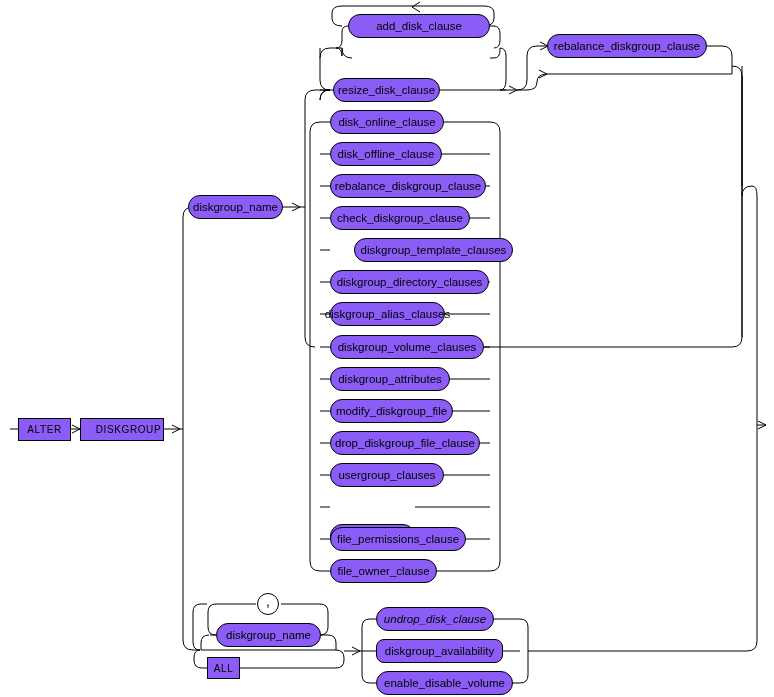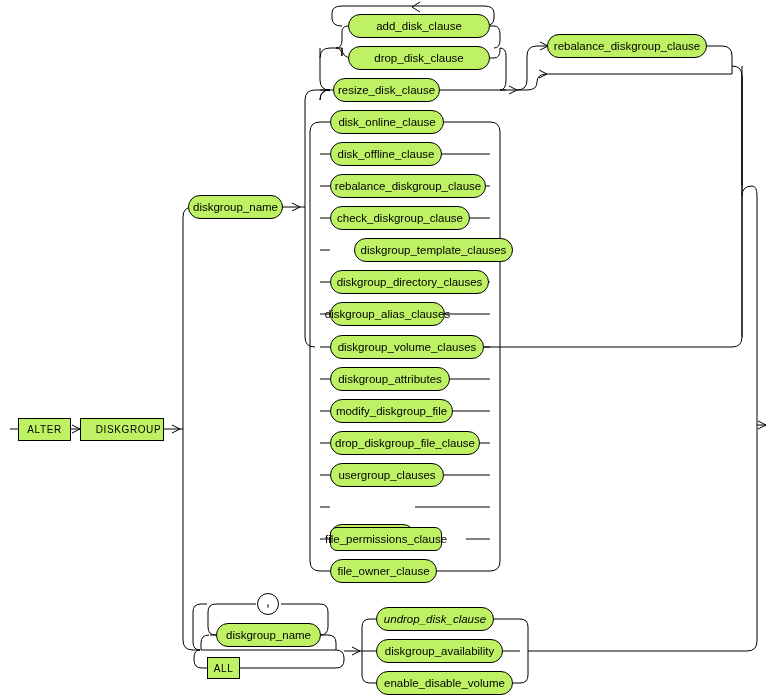--- a/index.html
+++ b/index.html
@@ -1,21 +1,21 @@
 <!DOCTYPE html>
 <html><head>
 <meta charset="utf-8">
 <style>
   html,body{margin:0;padding:0;background:#ffffff;}
   body{font-family:"Liberation Sans","DejaVu Sans",sans-serif;}
   #diagram{position:relative;width:774px;height:697px;background:#fff;overflow:hidden;}
   svg.rail{position:absolute;left:0;top:0;width:774px;height:697px;}
   svg.rail path,svg.rail line,svg.rail polyline{fill:none;stroke:#000;stroke-width:1;}
   .node{position:absolute;box-sizing:border-box;display:flex;align-items:center;
-        justify-content:center;background:#bef264;border:1.6px solid #000;
+        justify-content:center;background:#8b5cf6;border:1.6px solid #000;
         font-size:11.5px;color:#000;white-space:nowrap;letter-spacing:0px;}
   .node.rounded{border-radius:13px;}
   .node.kw{border-radius:0;border-width:1.6px;font-size:10px;letter-spacing:.6px;}
   .node.kw::after{content:"";position:absolute;left:-3px;top:-3px;right:-3px;bottom:-3px;
         border:1px solid #000;display:none;}
   .comma{position:absolute;width:22px;height:22px;border:1.4px solid #000;border-radius:50%;
          background:#fff;display:flex;align-items:center;justify-content:center;
          font-size:14px;line-height:1;padding-bottom:7px;box-sizing:border-box;}
 </style>
 </head>
@@ -174,21 +174,20 @@
   <div class="node kw" style="left:18px;top:418px;width:53px;height:23px;">ALTER</div>
 
   <div class="node kw" style="left:80px;top:418px;width:84px;height:23px;padding-left:13px;">DISKGROUP</div>
 
   <div class="node kw" style="left:207px;top:657px;width:33px;height:22px;">ALL</div>
 
   <div class="node rounded" style="left:188px;top:195px;width:95px;height:24px;">diskgroup_name</div>
 
   <div class="node rounded" style="left:348px;top:14px;width:142px;height:24px;">add_disk_clause</div>
 
-  <div class="node rounded" style="left:348px;top:46px;width:142px;height:24px;">drop_disk_clause</div>
 
   <div class="node rounded" style="left:333px;top:78px;width:107px;height:24px;">resize_disk_clause</div>
 
   <div class="node rounded" style="left:547px;top:34px;width:160px;height:24px;">rebalance_diskgroup_clause</div>
 
   <div class="node rounded" style="left:330px;top:110px;width:114px;height:24px;">disk_online_clause</div>
 
   <div class="node rounded" style="left:330px;top:142px;width:112px;height:24px;">disk_offline_clause</div>
 
   <div class="node rounded" style="left:330px;top:174px;width:156px;height:24px;">rebalance_diskgroup_clause</div>
@@ -206,27 +205,27 @@
   <div class="node rounded" style="left:330px;top:367px;width:120px;height:24px;">diskgroup_attributes</div>
 
   <div class="node rounded" style="left:330px;top:399px;width:123px;height:24px;">modify_diskgroup_file</div>
 
   <div class="node rounded" style="left:330px;top:431px;width:150px;height:24px;">drop_diskgroup_file_clause</div>
 
   <div class="node rounded" style="left:330px;top:463px;width:114px;height:24px;">usergroup_clauses</div>
 
   <div class="node rounded" style="left:330px;top:495px;width:85px;height:24px;margin-top:29px;">user_clauses</div>
 
-  <div class="node rounded" style="left:330px;top:527px;width:112px;height:24px;border-radius:7px;">file_permissions_clause</div>
+  <div class="node rounded" style="left:330px;top:527px;width:136px;height:24px;">file_permissions_clause</div>
 
   <div class="node rounded" style="left:330px;top:559px;width:107px;height:24px;">file_owner_clause</div>
 
   <div class="comma" style="left:257px;top:593px;">,</div>
 
   <div class="node rounded" style="left:216px;top:623px;width:105px;height:24px;">diskgroup_name</div>
 
   <div class="node rounded" style="left:376px;top:607px;width:118px;height:24px;font-style:italic;">undrop_disk_clause</div>
 
-  <div class="node rounded" style="left:376px;top:639px;width:127px;height:24px;">diskgroup_availability</div>
+  <div class="node rounded" style="left:376px;top:639px;width:127px;height:24px;border-radius:8px;">diskgroup_availability</div>
 
   <div class="node rounded" style="left:376px;top:671px;width:137px;height:24px;">enable_disable_volume</div>
 
 </div>
 
 </body></html>

